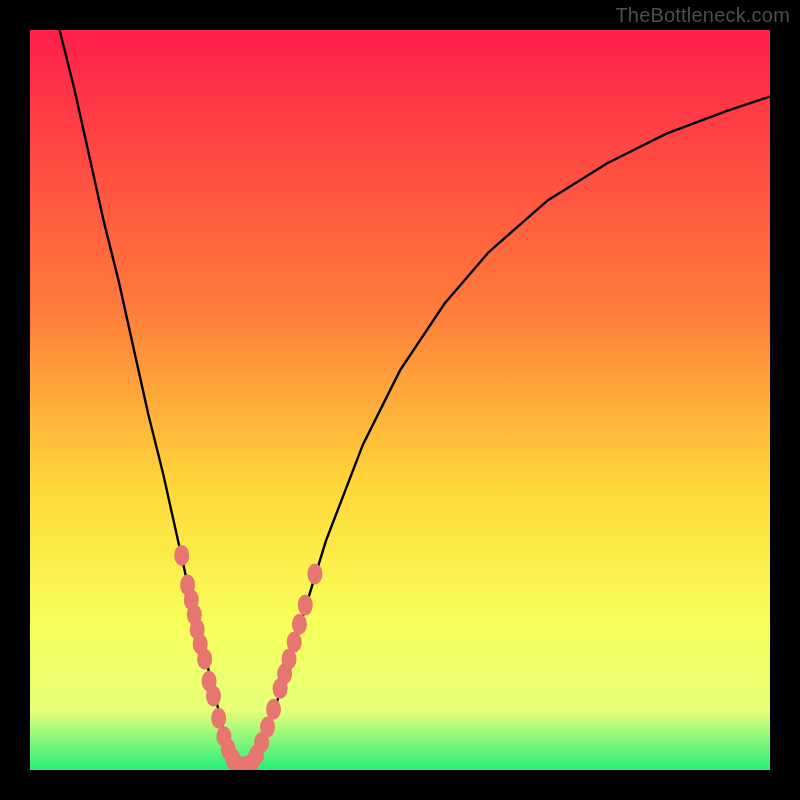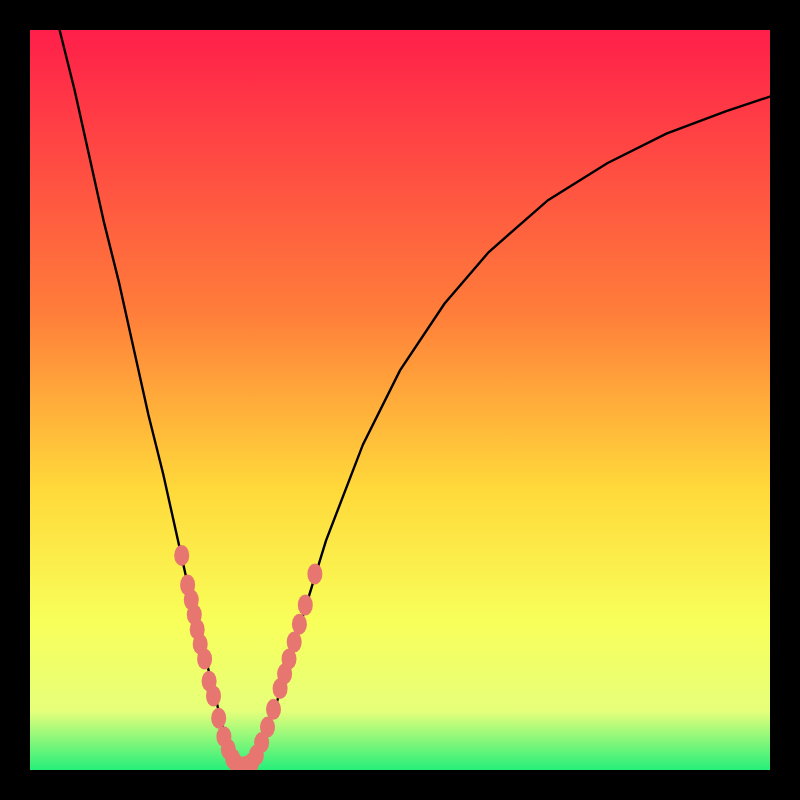--- a/index.html
+++ b/index.html
@@ -34,20 +34,21 @@
     font-weight: 500;
     letter-spacing: 0.2px;
     z-index: 5;
   }
   svg { display: block; }
 </style>
 </head>
 <body>
 
 <div class="frame">
+  <div class="watermark">TheBottleneck.com</div>
 
   <div class="plot">
     <svg id="chart-svg" width="740" height="740" viewBox="0 0 740 740" preserveAspectRatio="none">
       <defs>
         <linearGradient id="bg-grad" x1="0" y1="0" x2="0" y2="1">
           <stop id="g0" offset="0%" stop-color="#ff1f4a"></stop>
           <stop id="g1" offset="38%" stop-color="#ff7d3a"></stop>
           <stop id="g2" offset="62%" stop-color="#ffd93a"></stop>
           <stop id="g3" offset="80%" stop-color="#f8ff5a"></stop>
           <stop id="g4" offset="92%" stop-color="#e6ff7a"></stop>

